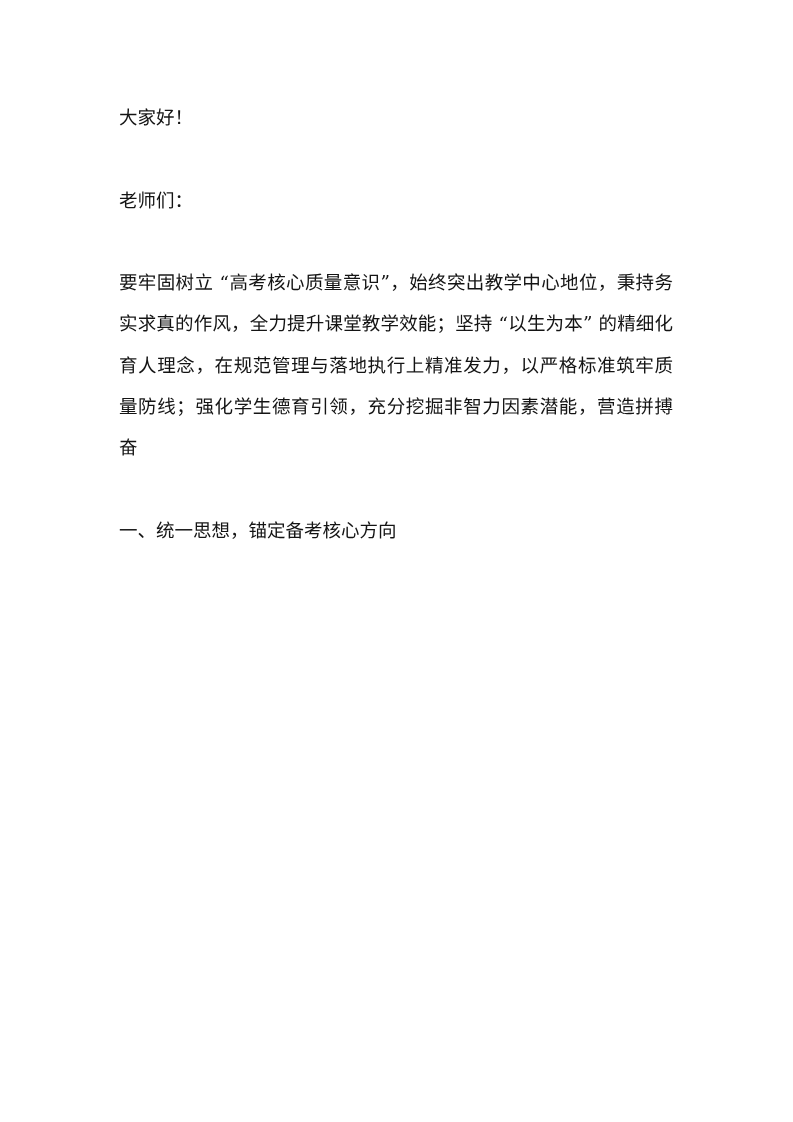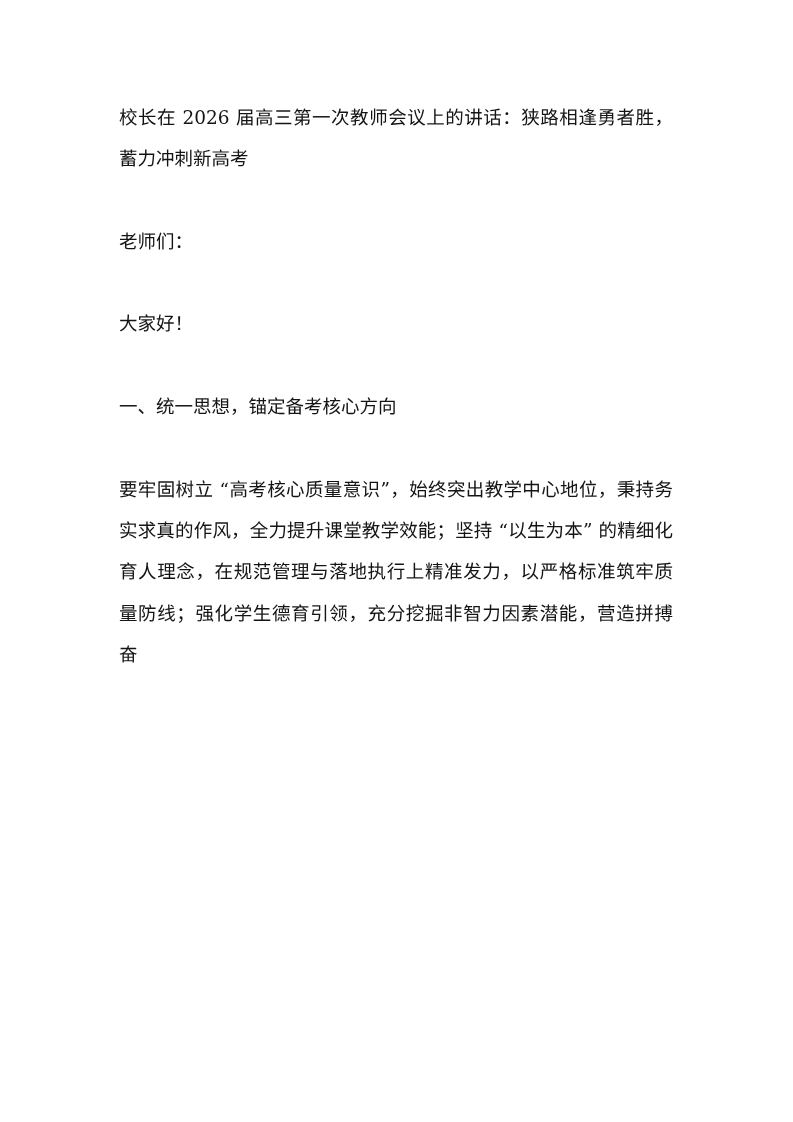--- a/index.html
+++ b/index.html
@@ -34,21 +34,20 @@
   }
   .doc-par:last-child {
     margin-bottom: 0;
   }
 </style>
 </head>
 <body>
 
 <div class="page">
   <div class="content">
-    <p class="doc-par">校长在 2026 届高三第一次教师会议上的讲话：狭路相逢勇者胜，蓄力冲刺新高考</p>
     <div id="paragraphs">
+        <p class="doc-par">大家好！</p>
         <p class="doc-par">老师们：</p>
-        <p class="doc-par">大家好！</p>
+        <p class="doc-par">要牢固树立 “高考核心质量意识”，始终突出教学中心地位，秉持务实求真的作风，全力提升课堂教学效能；坚持 “以生为本” 的精细化育人理念，在规范管理与落地执行上精准发力，以严格标准筑牢质量防线；强化学生德育引领，充分挖掘非智力因素潜能，营造拼搏奋</p>
         <p class="doc-par">一、统一思想，锚定备考核心方向</p>
-        <p class="doc-par">要牢固树立 “高考核心质量意识”，始终突出教学中心地位，秉持务实求真的作风，全力提升课堂教学效能；坚持 “以生为本” 的精细化育人理念，在规范管理与落地执行上精准发力，以严格标准筑牢质量防线；强化学生德育引领，充分挖掘非智力因素潜能，营造拼搏奋</p>
       </div>
   </div>
 </div>
 
 </body></html>

